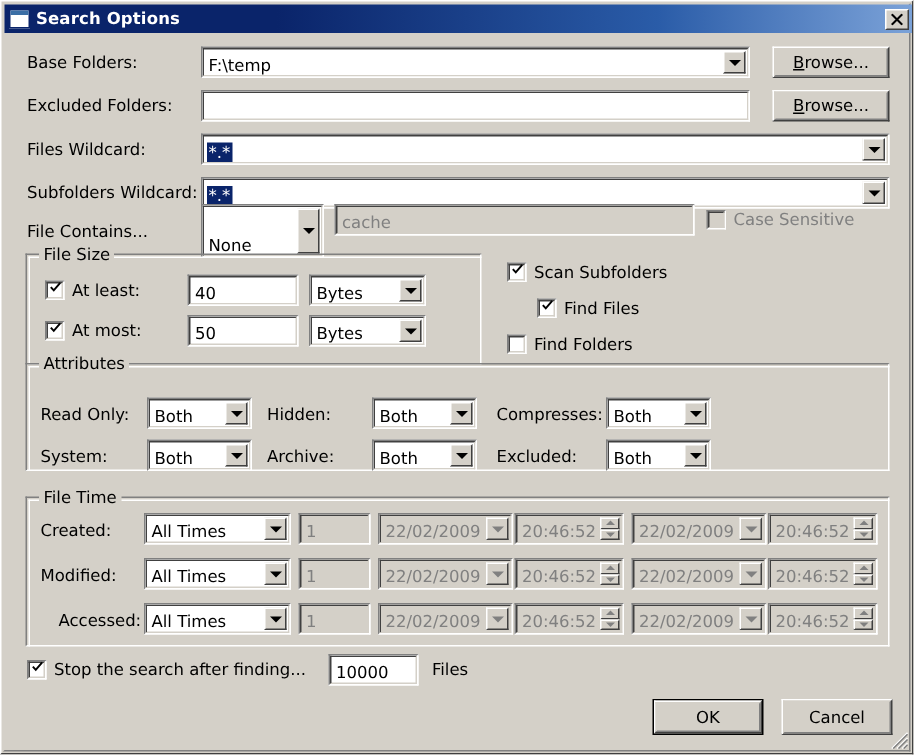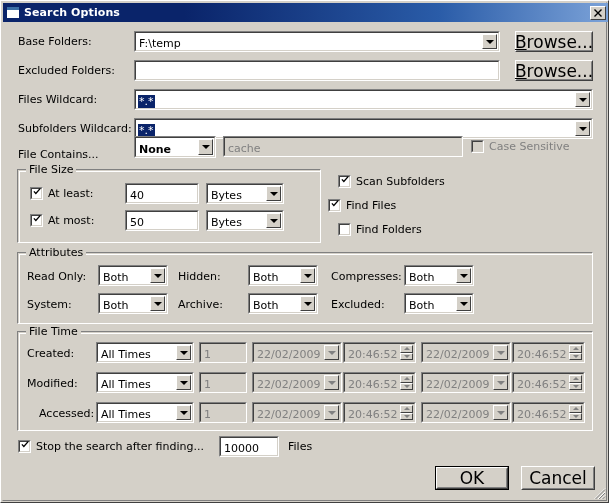--- a/index.html
+++ b/index.html
@@ -220,21 +220,21 @@
     position: absolute;
     box-sizing: border-box;
     background: #d4d0c8;
     border-top: 1px solid #ffffff;
     border-left: 1px solid #ffffff;
     border-right: 1px solid #404040;
     border-bottom: 1px solid #404040;
     display: flex;
     align-items: center;
     justify-content: center;
-    font-size: 17px;
+    font-size: 11px;
     color: #000000;
     cursor: default;
     white-space: nowrap;
   }
   .btn .inset {
     position: absolute;
     inset: 0;
     border-top: 1px solid #d4d0c8;
     border-left: 1px solid #d4d0c8;
     border-right: 1px solid #808080;
@@ -407,21 +407,21 @@
     <div class="field" style="left:131px; top:96px; width:459px; height:21px;">
       <div class="inner">
         <span class="txt sel">*.*</span>
       </div>
       <div class="ddbtn">
           <span class="arrow"></span>
         </div>
     </div>
 
     <div class="lbl" style="left:15px; top:126px;">File Contains...</div>
-    <div class="field" style="left:131px; top:114px; width:82px; height:22px;font-weight:bold;">
+    <div class="field" style="left:131px; top:114px; width:82px; height:36px;">
       <div class="inner">
         <span class="txt">None</span>
       </div>
       <div class="ddbtn">
           <span class="arrow"></span>
         </div>
     </div>
     <div class="field disabled" style="left:220px; top:114px; width:240px; height:21px;">
       <div class="inner">
         <span class="txt">cache</span>
@@ -481,34 +481,34 @@
     </div>
 
     <div class="cb" style="left:335px; top:153px;">
       <span class="box">
         <svg class="check" viewBox="0 0 9 9">
           <path d="M1 4.4 L3.2 6.8 L8 1.2" stroke="#000" stroke-width="1.5" fill="none"></path>
         </svg>
       </span>
       <span class="lab">Scan Subfolders</span>
     </div>
-    <div class="cb" style="left:325px; top:177px;">
+    <div class="cb" style="left:355px; top:177px;">
       <span class="box">
         <svg class="check" viewBox="0 0 9 9">
           <path d="M1 4.4 L3.2 6.8 L8 1.2" stroke="#000" stroke-width="1.5" fill="none"></path>
         </svg>
       </span>
       <span class="lab">Find Files</span>
     </div>
     <div class="cb" style="left:335px; top:201px;">
       <span class="box"></span>
       <span class="lab">Find Folders</span>
     </div>
 
-    <div class="group" style="left:14px; top:230px; width:576px; height:72px;">
+    <div class="group" style="left:14px; top:220px; width:576px; height:72px;">
       <span class="gtitle">Attributes</span>
     </div>
 
     <div class="lbl" style="left:24px; top:248px;">Read Only:</div>
     <div class="field" style="left:95px; top:243px; width:70px; height:21px;">
       <div class="inner">
           <span class="txt">Both</span>
         </div>
       <div class="ddbtn">
           <span class="arrow"></span>

